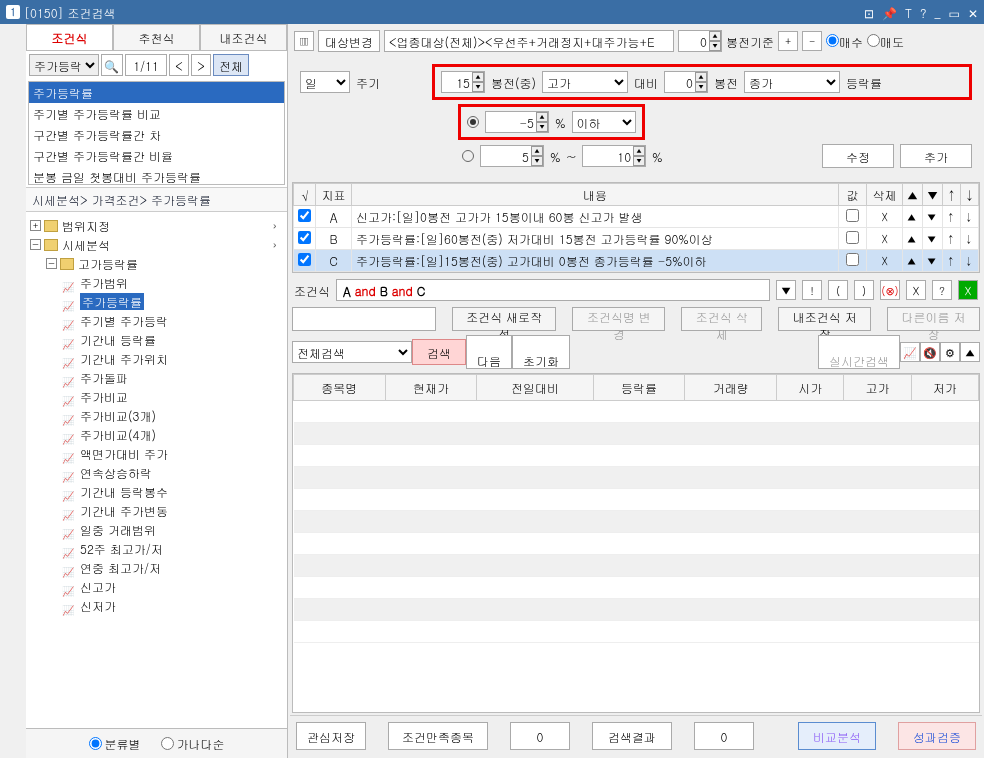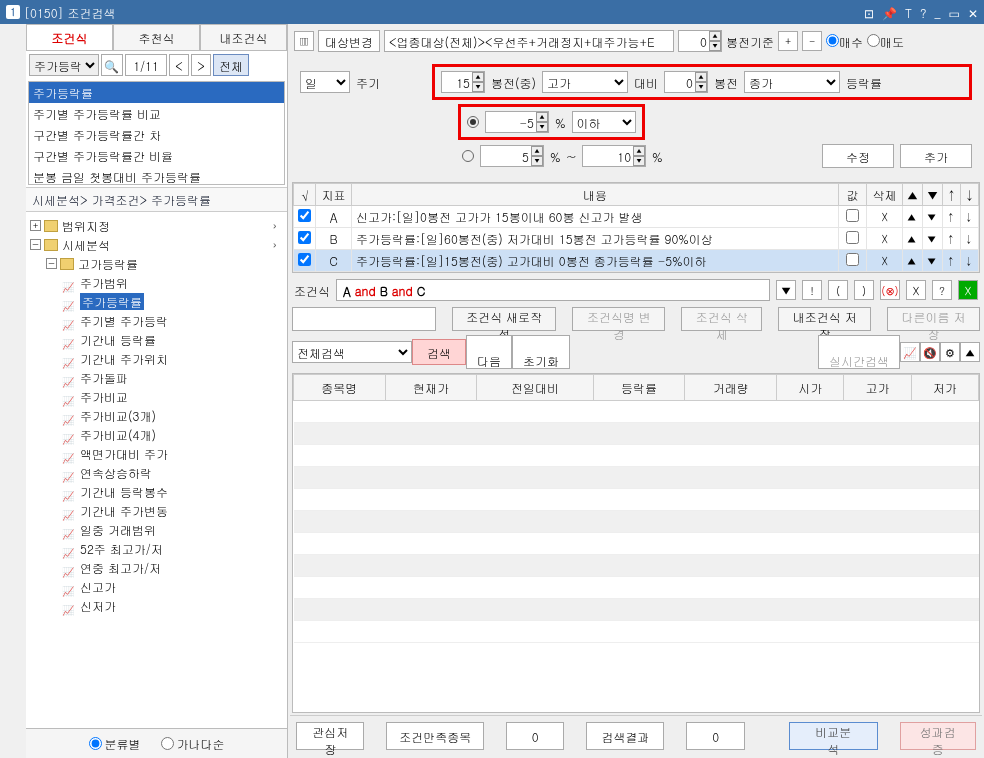--- a/index.html
+++ b/index.html
@@ -91,22 +91,22 @@
 
 .result-table-wrap { flex: 1; border: 1px solid #bbb; background: #fff; margin: 2px; overflow: auto; position: relative; }
 .result-table { width: 100%; border-collapse: collapse; }
 .result-table th { background: #f5f5f5; border: 1px solid #ccc; padding: 4px; font-weight: normal; position: sticky; top: 0; }
 .result-table td { border-bottom: 1px solid #eee; height: 22px; }
 .result-table tbody tr:nth-child(even) { background: #f0f0f0; }
 
 .bottom-row { display: flex; align-items: center; gap: 22px; padding: 6px; background: #efefef; border-top: 1px solid #ccc; }
 .bottom-btn { height: 28px; padding: 0 10px; border: 1px solid #aaa; background: #fff; cursor: pointer; }
 .bottom-input { height: 28px; border: 1px solid #aaa; background: #fff; padding: 0 8px; display: flex; align-items: center; justify-content: center; }
-.compare-btn { border: 1px solid #5a8cd0; background: #e5eefb; color: #404040; padding: 0 20px; height: 28px; cursor: pointer; }
-.verify-btn { border: 1px solid #e0a0a0; background: #fce5e5; color: #737373; padding: 0 14px; height: 28px; cursor: pointer; }
+.compare-btn { border: 1px solid #5a8cd0; background: #e5eefb; color: #8b5cf6; padding: 0 14px; height: 28px; cursor: pointer; }
+.verify-btn { border: 1px solid #e0a0a0; background: #fce5e5; color: #1d4ed8; padding: 0 14px; height: 28px; cursor: pointer; }
 </style>
 </head>
 <body>
 
 <div class="titlebar">
   <div class="titlebar-left">
     <span class="titlebar-icon">1</span>
     <span>[0150] 조건검색</span>
   </div>
   <div class="titlebar-right">

